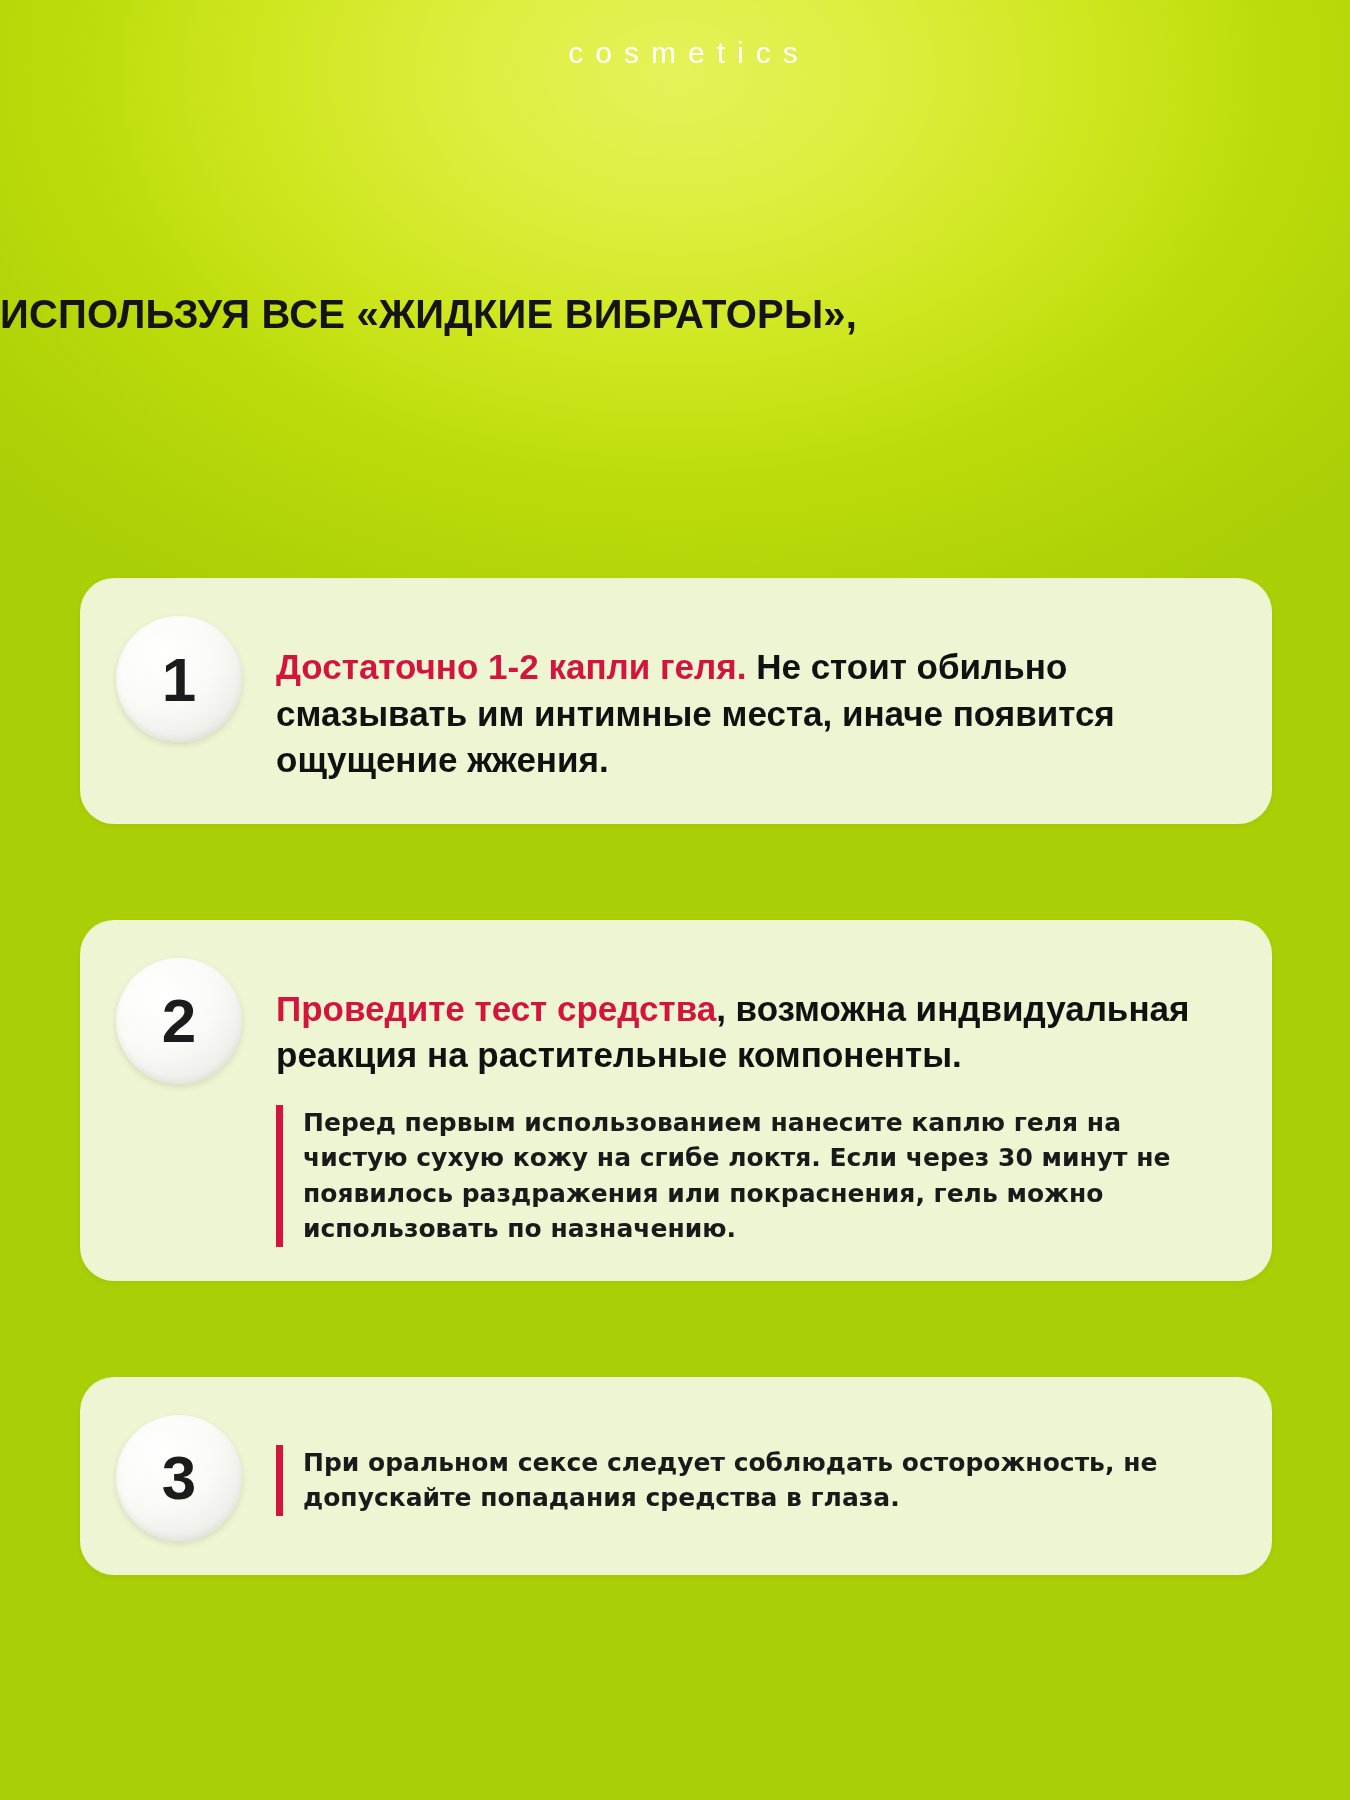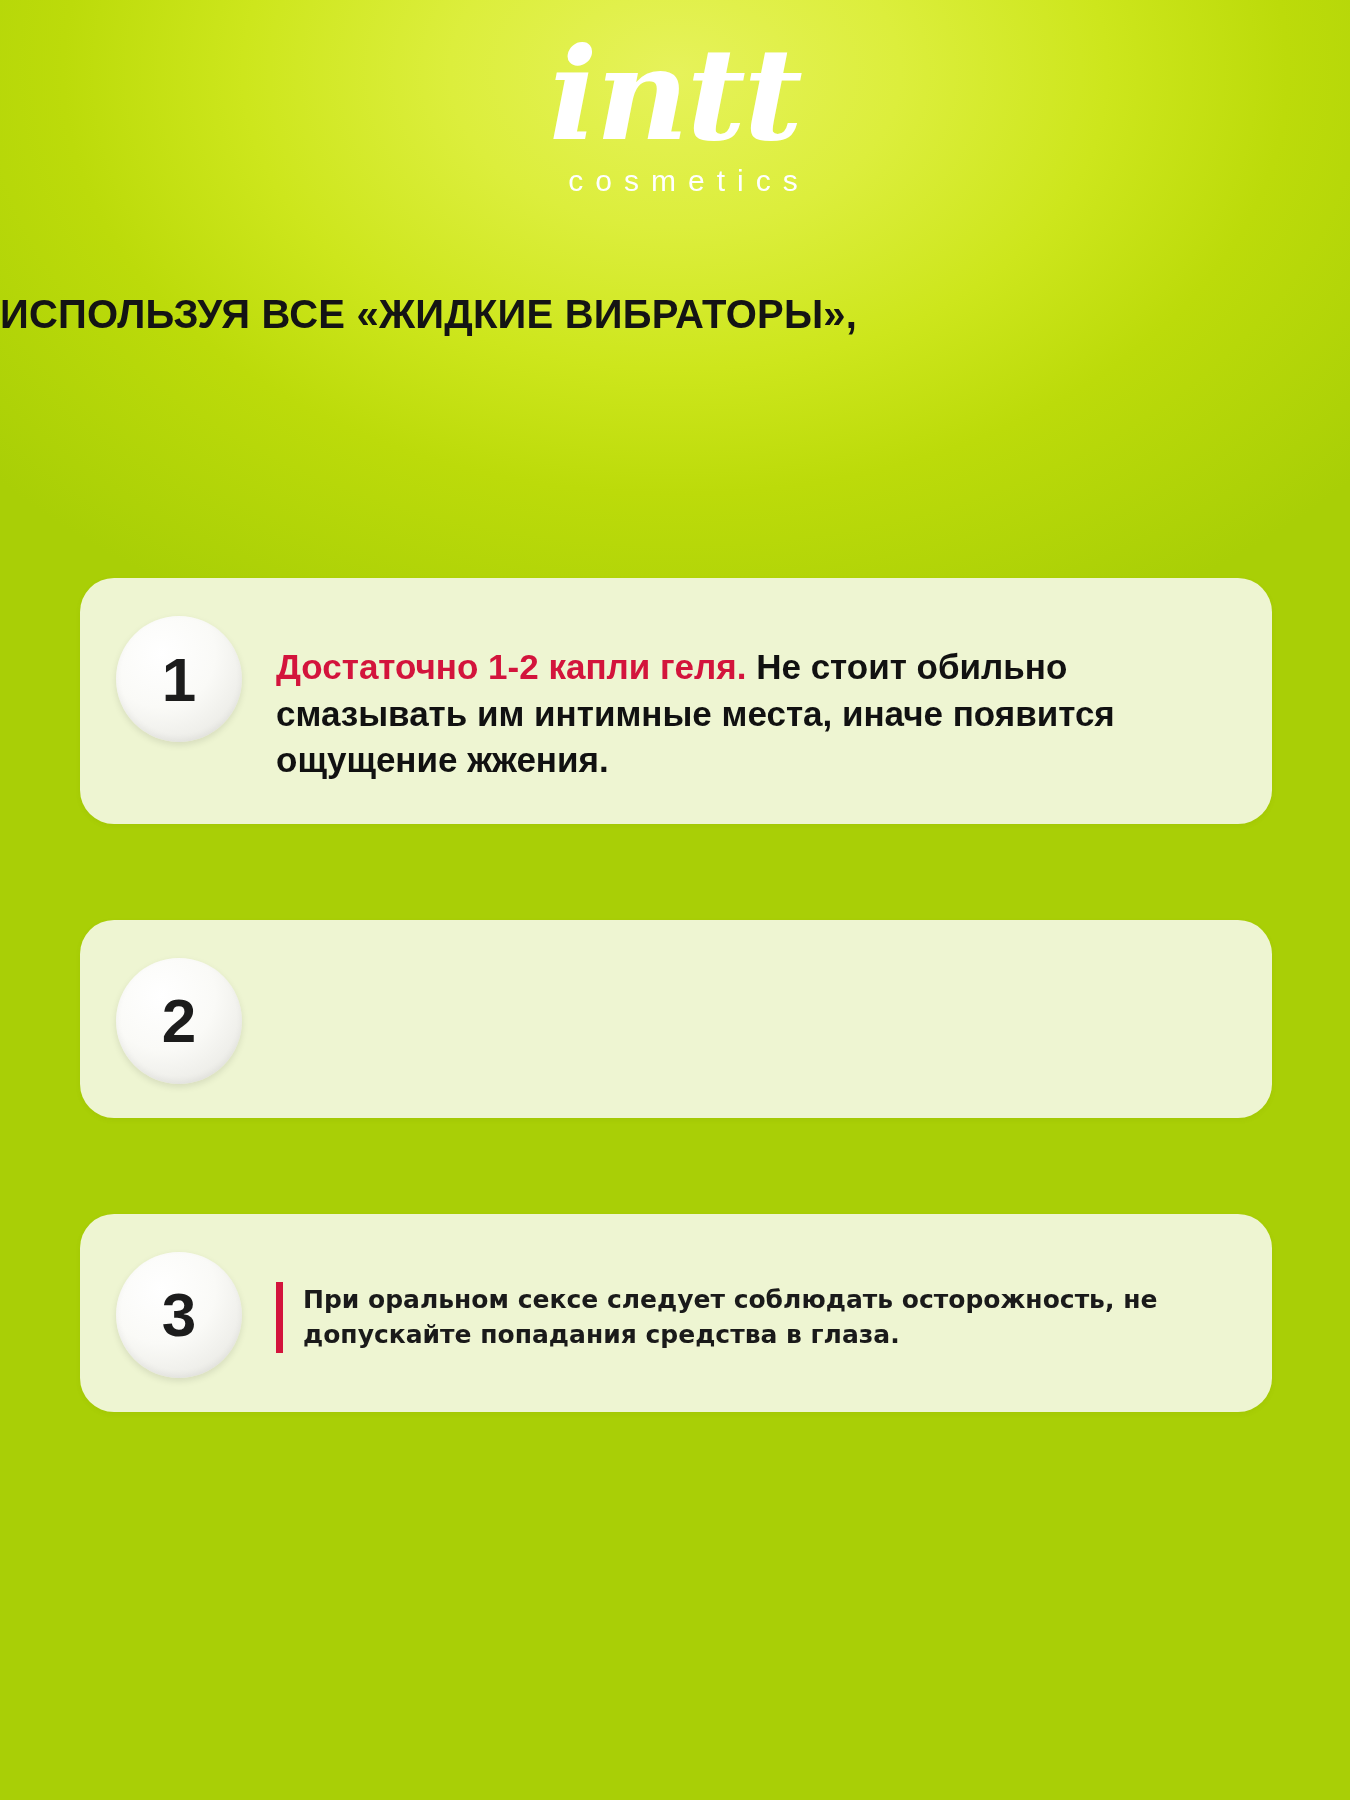--- a/index.html
+++ b/index.html
@@ -127,21 +127,20 @@
   #card-1 { padding-bottom: 40px; }
   #card-2 { padding-bottom: 34px; }
   #card-3 { padding-bottom: 34px; margin-bottom: 0; }
 </style>
 </head>
 <body>
 
 <div class="page">
 
   <div class="logo-block">
-    <div class="logo-word">intt</div>
     <div class="logo-sub">cosmetics</div>
   </div>
 
   <div class="heading">
     <div>ИСПОЛЬЗУЯ ВСЕ «ЖИДКИЕ ВИБРАТОРЫ»,</div>
   </div>
 
   <div class="cards">
 
     <div class="card" id="card-1">
@@ -150,20 +149,24 @@
         <div class="card-main">
           <span class="accent">Достаточно 1-2 капли геля.</span>
           <span>Не стоит обильно смазывать им интимные места, иначе появится ощущение жжения.</span>
         </div>
       </div>
     </div>
 
     <div class="card" id="card-2">
       <div class="badge">2</div>
       <div class="card-body">
+        <div class="card-main">
+          <span class="accent">Проведите тест средства</span><span>, возможна индвидуальная реакция на растительные компоненты.</span>
+        </div>
+        <div class="card-note">Перед первым использованием нанесите каплю геля на чистую сухую кожу на сгибе локтя. Если через 30 минут не появилось раздражения или покраснения, гель можно использовать по назначению.</div>
       </div>
     </div>
 
     <div class="card" id="card-3">
       <div class="badge">3</div>
       <div class="card-body">
         <div class="card-note">При оральном сексе следует соблюдать осторожность, не допускайте попадания средства в глаза.</div>
       </div>
     </div>
 

